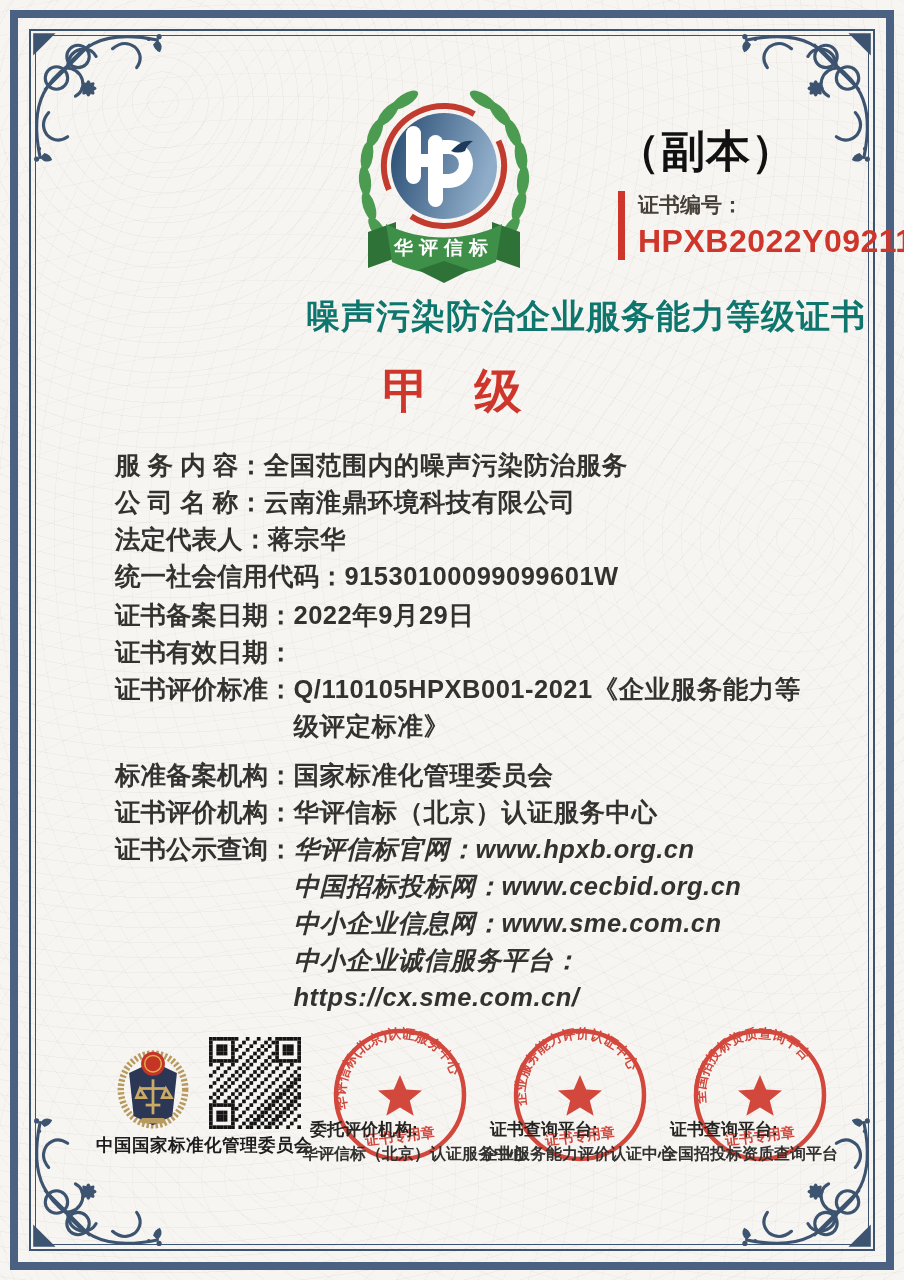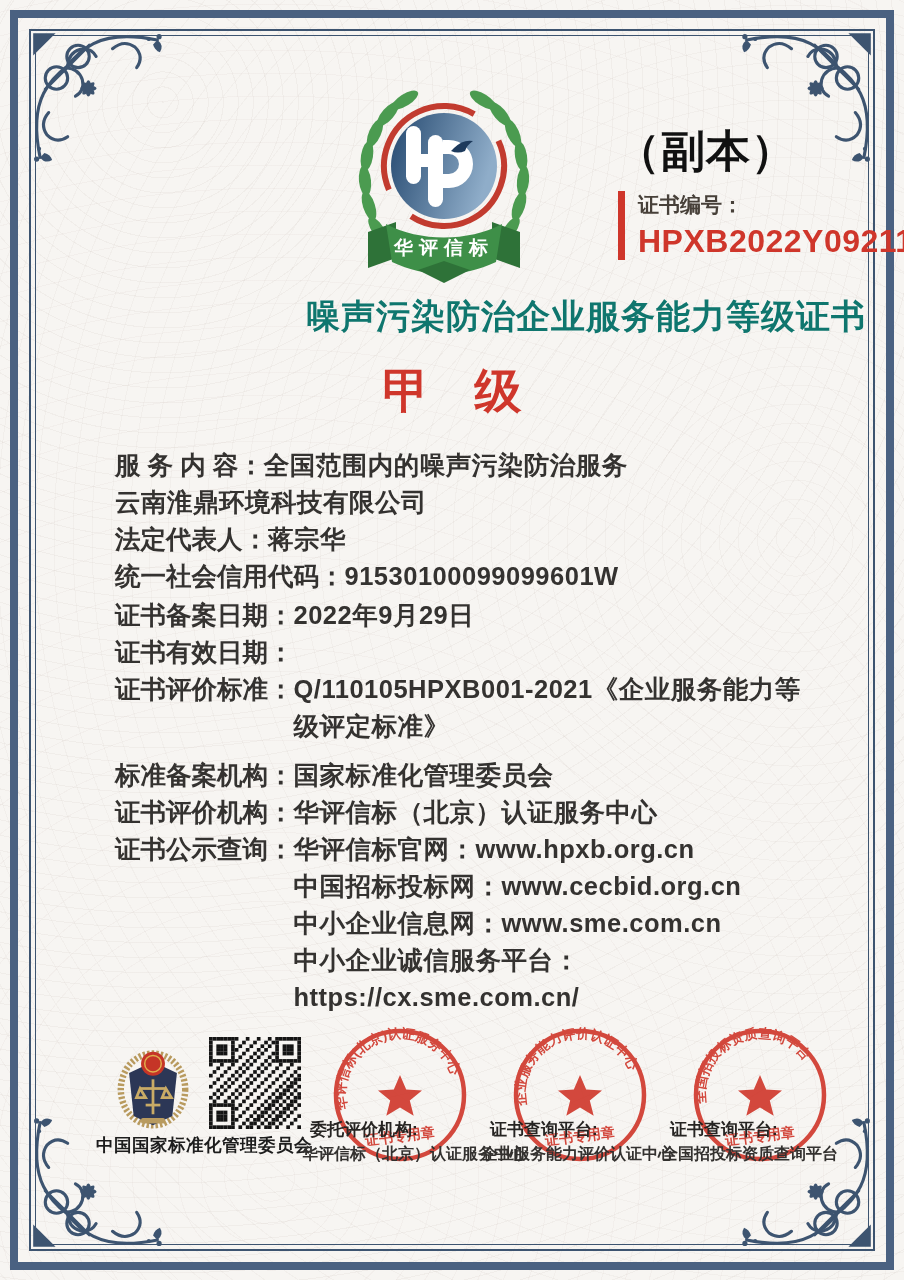--- a/index.html
+++ b/index.html
@@ -37,21 +37,21 @@
   .certno .num{font-size:32px;font-weight:700;color:var(--red);margin-top:4px;letter-spacing:.5px;}
   .title{position:absolute;top:256px;left:0;right:0;text-align:right;font-size:34px;font-weight:900;color:#0f766e;letter-spacing:1px;}
   .grade{position:absolute;top:322px;left:0;right:0;text-align:center;font-size:47px;font-weight:900;color:var(--red);letter-spacing:16px;text-indent:16px;}
   .sec{position:absolute;left:77px;right:36px;font-size:25.5px;font-weight:700;color:#343230;}
   .sec-info{top:409px;}
   .sec-dates{top:559px;}
   .sec-query{top:719px;}
   .row{display:flex;line-height:37px;}
   .row .lbl{flex:none;white-space:nowrap;}
   .row .val{flex:1;letter-spacing:.5px;}
-  .vlist div{line-height:37px;letter-spacing:.5px;}
+  .vlist div{line-height:37px;letter-spacing:.5px;font-style:italic;}
   
   .footer{position:absolute;left:0;right:0;top:985px;height:195px;}
   .org{position:absolute;left:55px;top:14px;width:222px;text-align:center;}
   .org .imgs{display:flex;justify-content:center;align-items:center;gap:10px;height:96px;}
   .org .cap{margin-top:0;font-size:17.5px;font-weight:700;color:#1d1d1d;letter-spacing:.5px;white-space:nowrap;}
   .stamp{position:absolute;top:0;width:200px;height:190px;}
   .stamp.s0{left:262px;} .stamp.s1{left:442px;} .stamp.s2{left:622px;}
   .stamp svg.seal{position:absolute;left:30px;top:2px;z-index:1;opacity:.92;}
   .stamp .slabel{position:absolute;left:10px;top:95px;z-index:2;font-size:17px;font-weight:700;color:#262422;white-space:nowrap;}
   .stamp .sname{position:absolute;left:2px;top:121px;z-index:2;font-size:16px;font-weight:700;color:#33312f;white-space:nowrap;}
@@ -171,20 +171,21 @@
 
     <div class="title">噪声污染防治企业服务能力等级证书</div>
     <div class="grade">甲 级</div>
 
     <div class="sec sec-info">
       <div class="row">
         <span class="lbl">服 务 内 容：</span>
         <span class="val">全国范围内的噪声污染防治服务</span>
       </div>
       <div class="row">
+        <span class="lbl">公 司 名 称：</span>
         <span class="val">云南淮鼎环境科技有限公司</span>
       </div>
       <div class="row">
         <span class="lbl">法定代表人：</span>
         <span class="val">蒋宗华</span>
       </div>
       <div class="row">
         <span class="lbl">统一社会信用代码：</span>
         <span class="val">91530100099099601W</span>
       </div>

